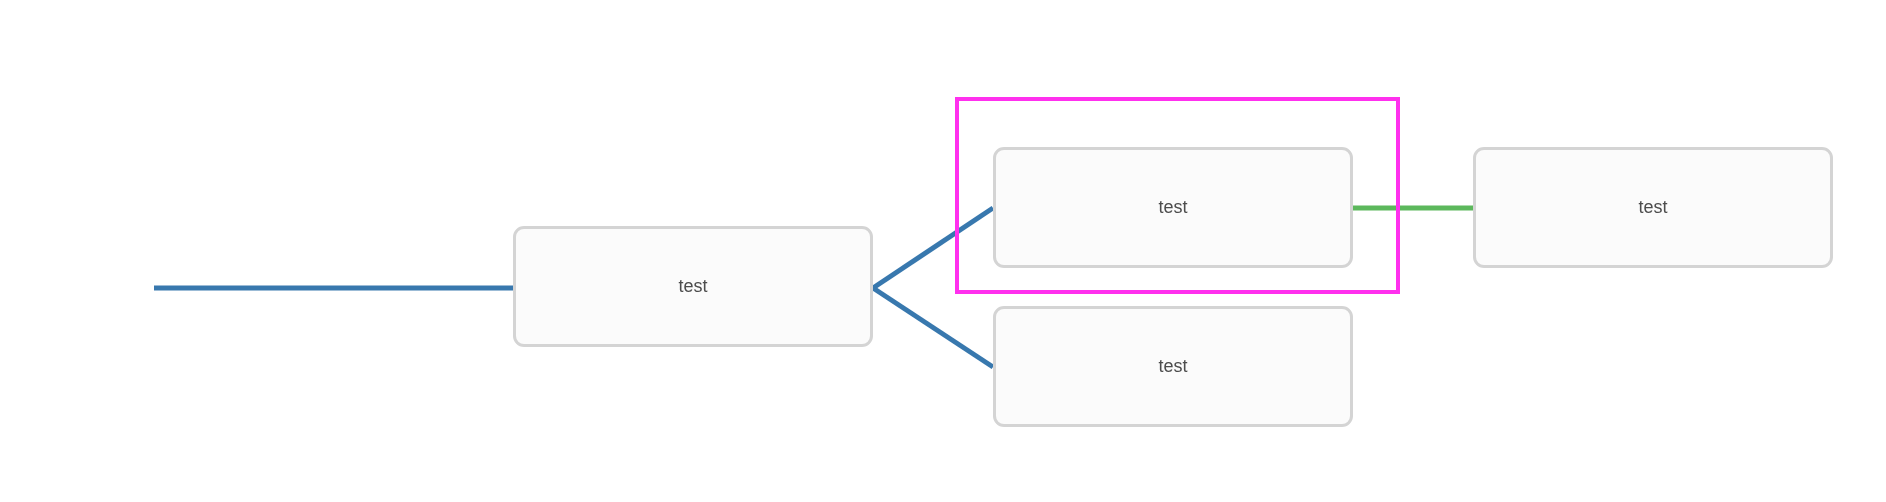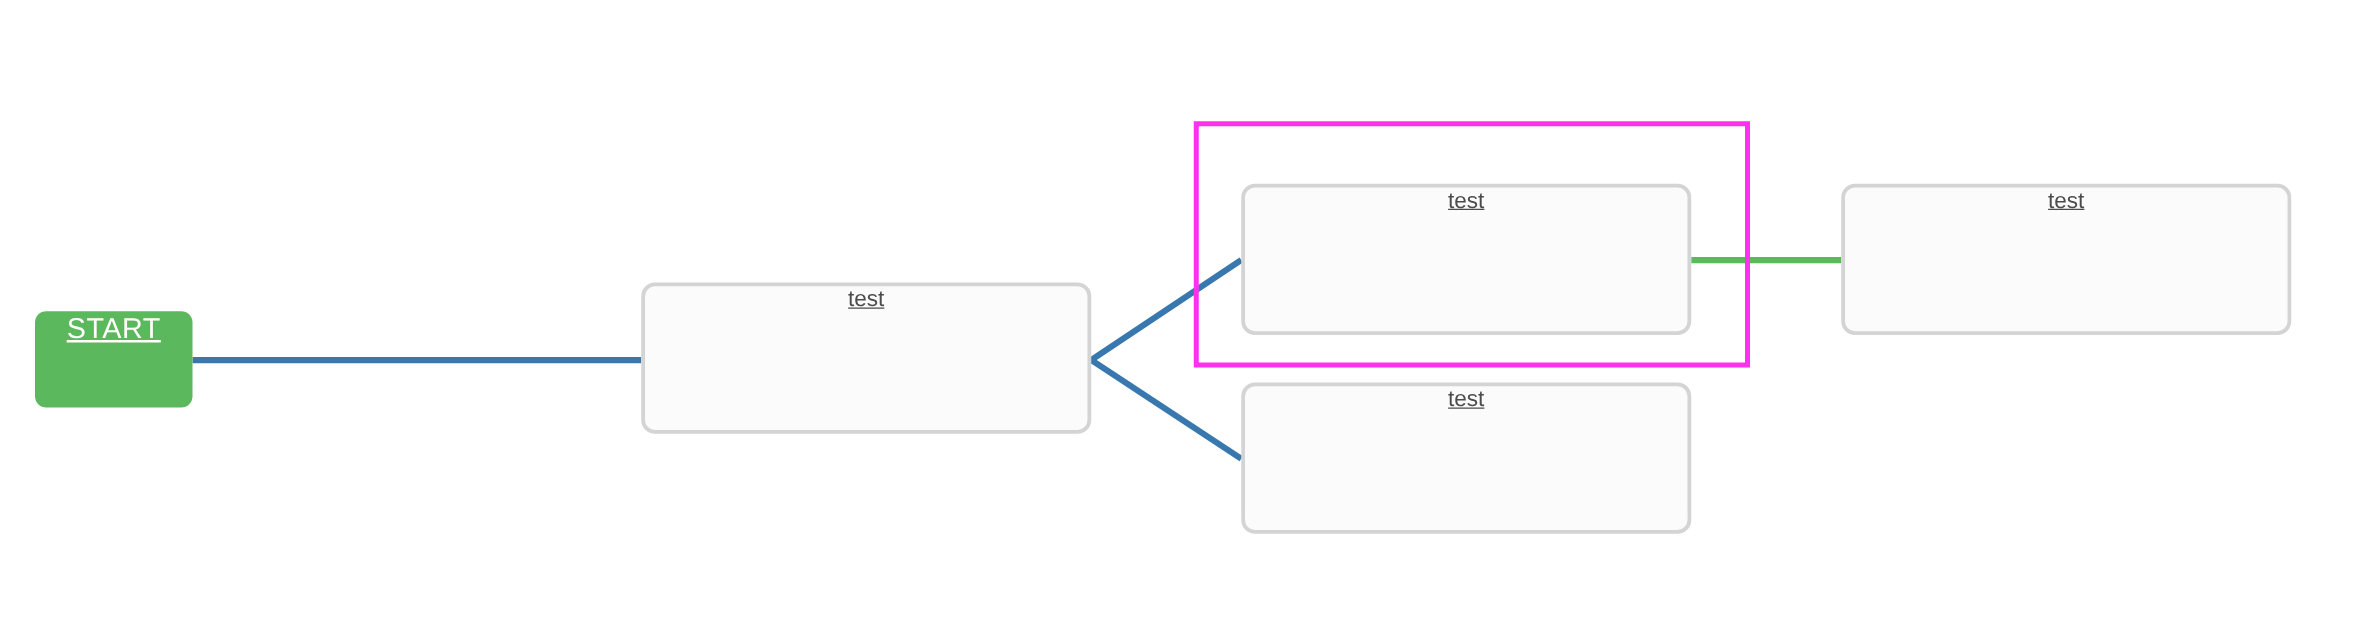--- a/index.html
+++ b/index.html
@@ -21,23 +21,22 @@
     position: absolute;
     left: 0;
     top: 0;
     width: 1886px;
     height: 502px;
   }
   .node {
     position: absolute;
     box-sizing: border-box;
     display: flex;
-    align-items: flex-start;
+    align-items: center;
     justify-content: center;
-    text-decoration: underline;
   }
   .node-start {
     background: #5cb85c;
     border-radius: 9px;
     color: #ffffff;
     font-size: 23px;
     font-weight: 400;
     letter-spacing: 0.4px;
   }
   .node-task {
@@ -67,23 +66,20 @@
 
   <svg id="edge-layer" viewBox="0 0 1886 502" xmlns="http://www.w3.org/2000/svg">
     <g id="edges-group">
         <polyline points="154,288 513,288" fill="none" stroke="#3878ae" stroke-width="5" stroke-linecap="butt"></polyline>
         <polyline points="873,288 993,208" fill="none" stroke="#3878ae" stroke-width="5" stroke-linecap="butt"></polyline>
         <polyline points="873,288 993,367" fill="none" stroke="#3878ae" stroke-width="5" stroke-linecap="butt"></polyline>
         <polyline points="1353,208 1473,208" fill="none" stroke="#5cb85c" stroke-width="5" stroke-linecap="butt"></polyline>
       </g>
   </svg>
 
-  <div class="node node-start" id="node-start" style="left: 28px; top: 249px; width: 126px; height: 77px; background: rgb(92, 184, 92); color: rgb(255, 255, 255);">
-    <span class="node-label">START</span>
-  </div>
 
   <div class="node node-task" id="node-task-1" style="left: 513px; top: 226px; width: 360px; height: 121px; background: rgb(251, 251, 251); border-color: rgb(212, 212, 212); color: rgb(76, 76, 76);">
     <span class="node-label">test</span>
   </div>
 
   <div class="node node-task" id="node-task-2" style="left: 993px; top: 147px; width: 360px; height: 121px; background: rgb(251, 251, 251); border-color: rgb(212, 212, 212); color: rgb(76, 76, 76);">
     <span class="node-label">test</span>
   </div>
 
   <div class="node node-task" id="node-task-3" style="left: 993px; top: 306px; width: 360px; height: 121px; background: rgb(251, 251, 251); border-color: rgb(212, 212, 212); color: rgb(76, 76, 76);">

